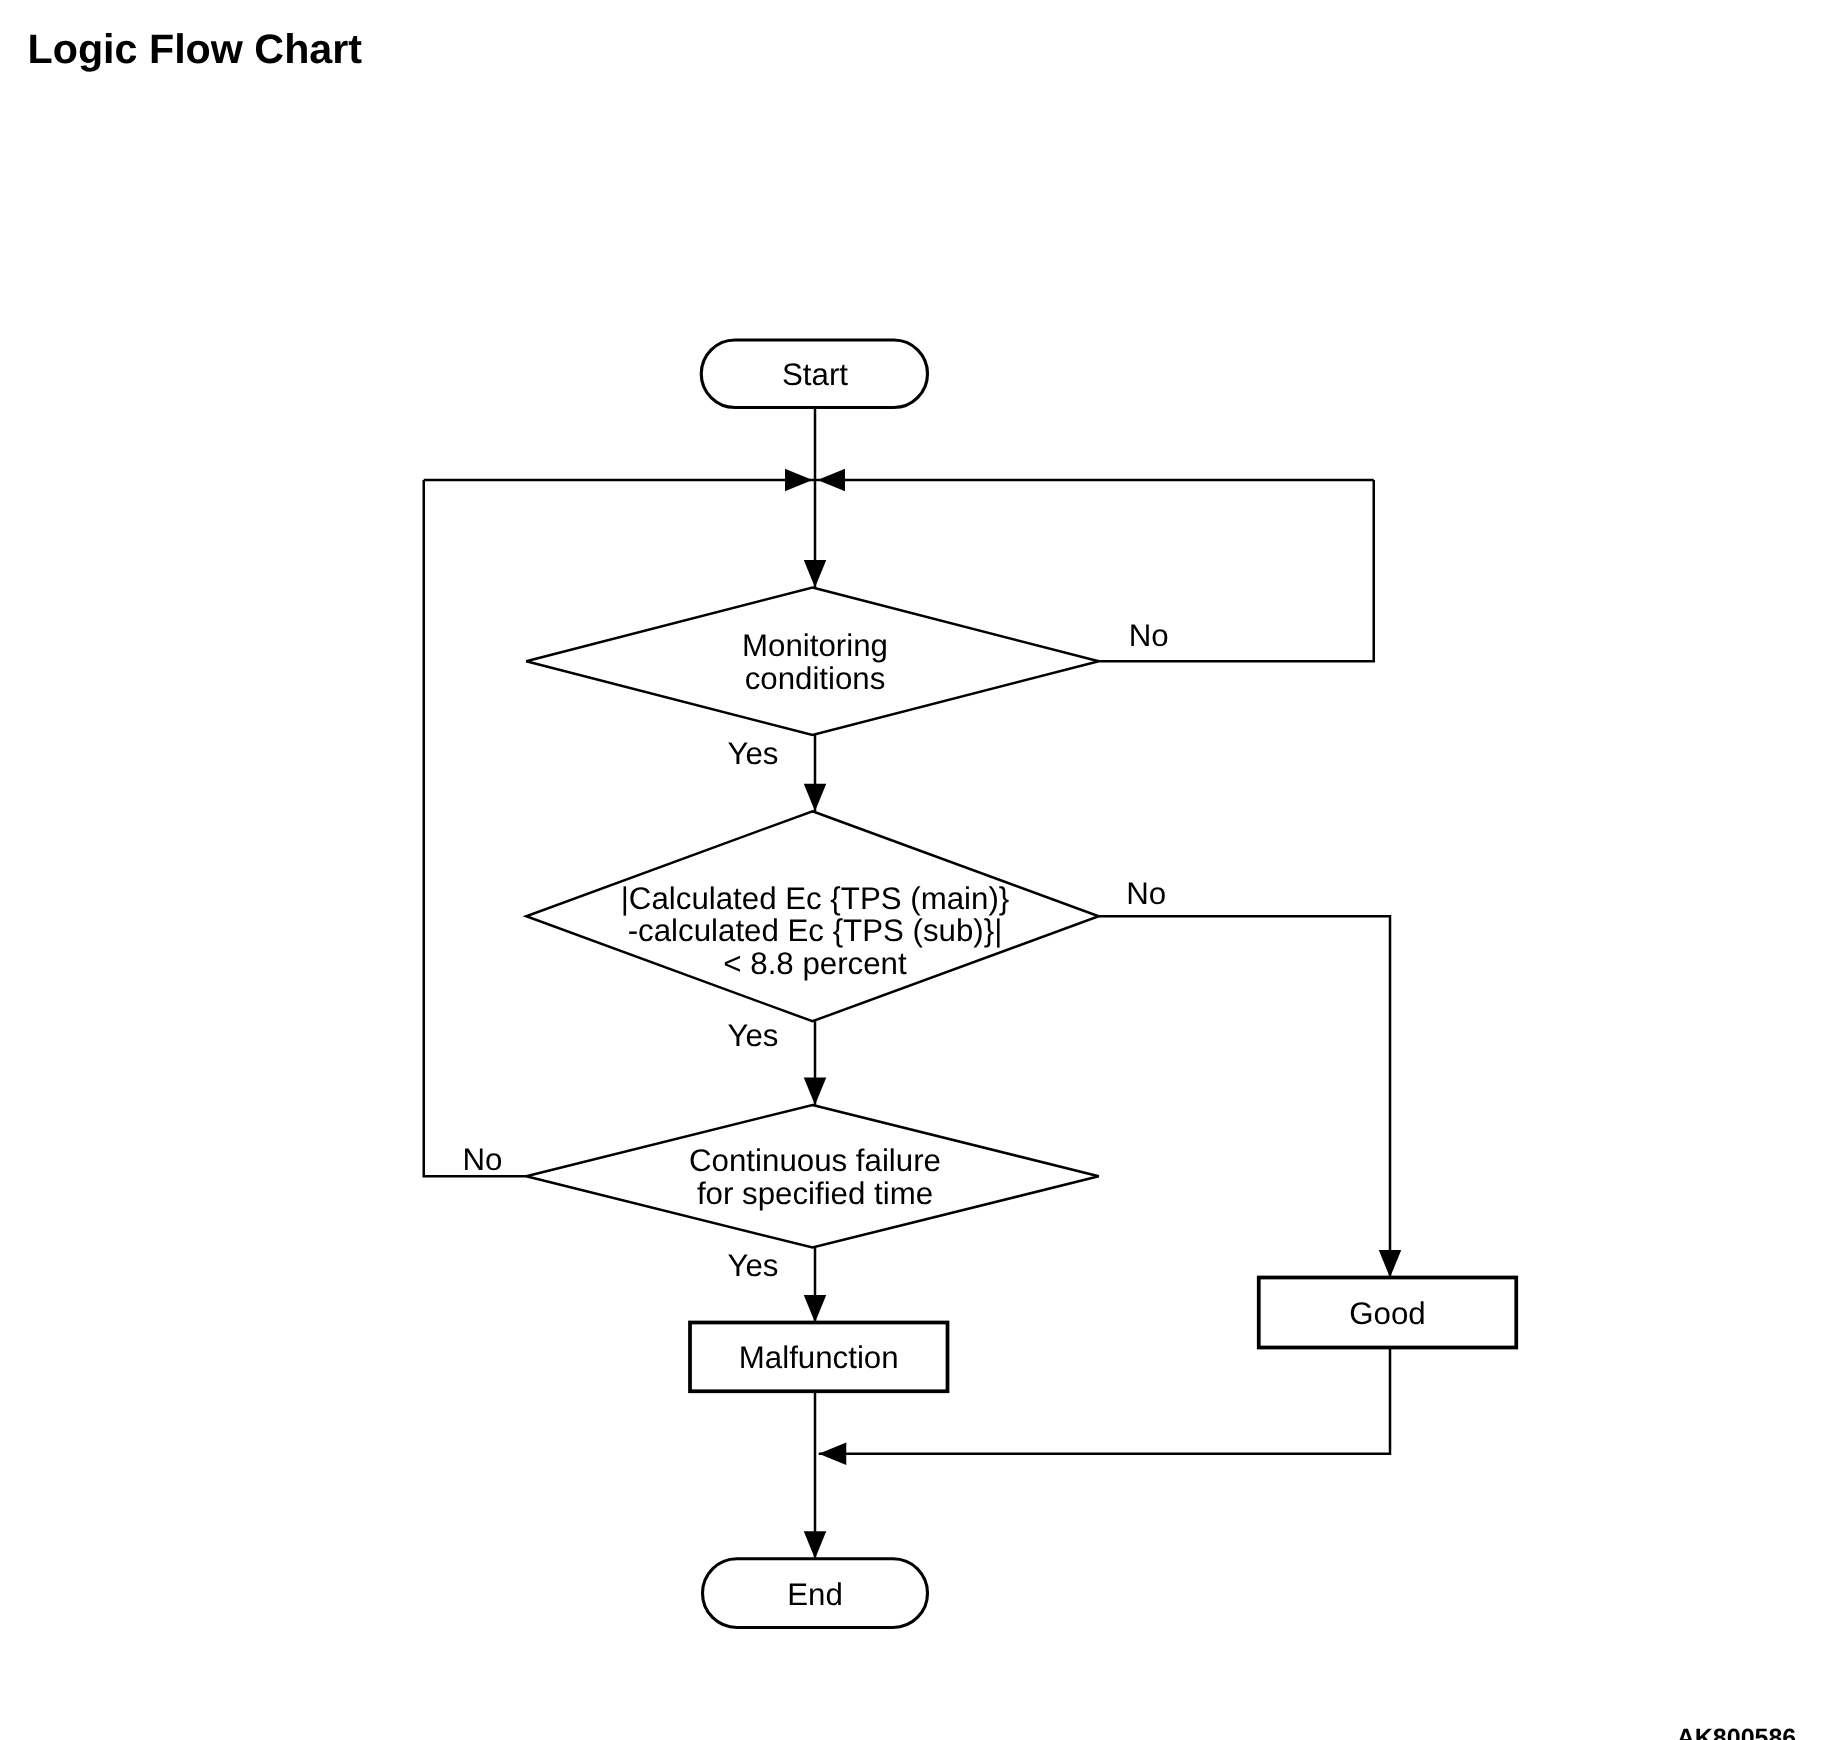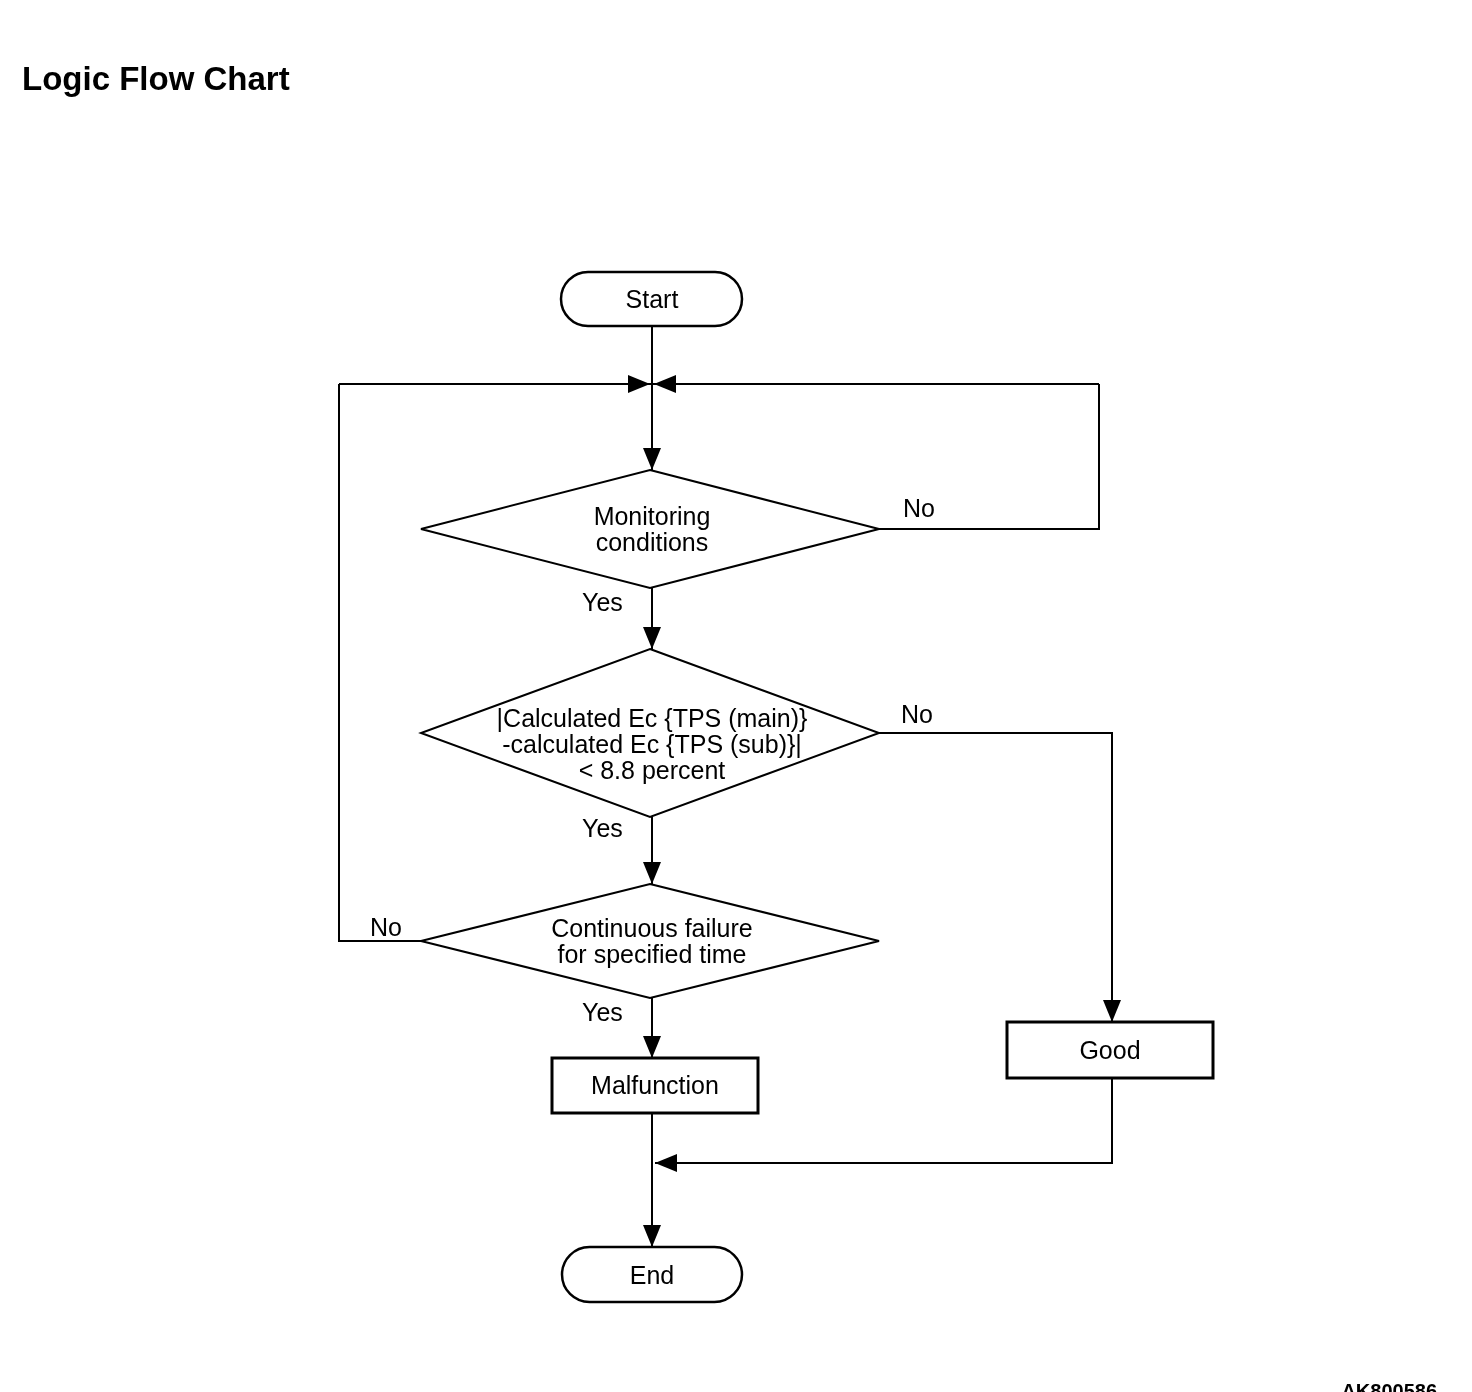--- a/index.html
+++ b/index.html
@@ -18,21 +18,20 @@
   }
   .page-title {
     position: absolute;
     left: 22px;
     top: 20px;
     font-size: 33px;
     font-weight: bold;
     letter-spacing: 0px;
     color: #000000;
     white-space: nowrap;
-    margin-top: 40px;
   }
   .figure-code {
     position: absolute;
     right: 35px;
     top: 1348px;
     font-size: 20px;
     font-weight: bold;
     color: #000000;
     white-space: nowrap;
     margin-top: 32px;

